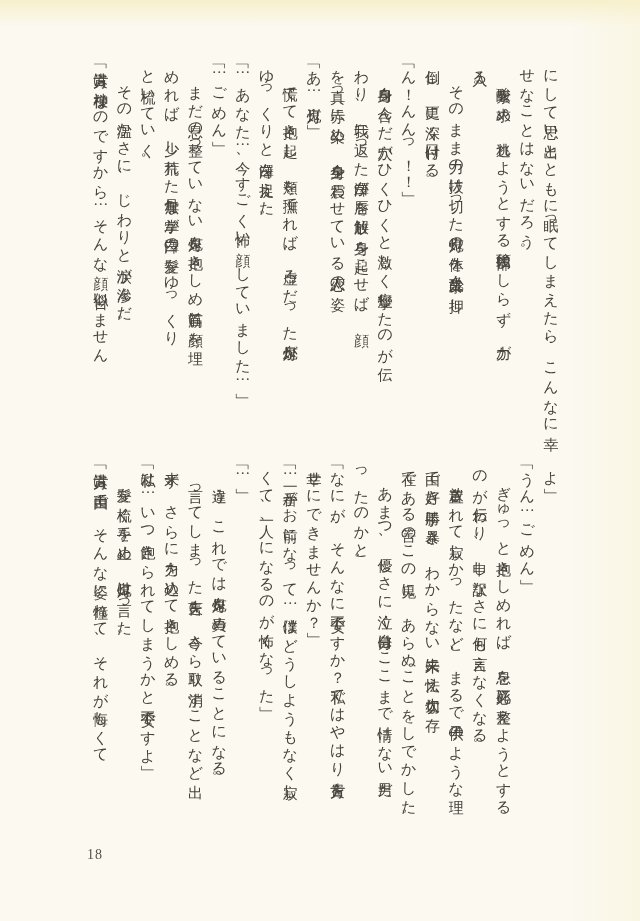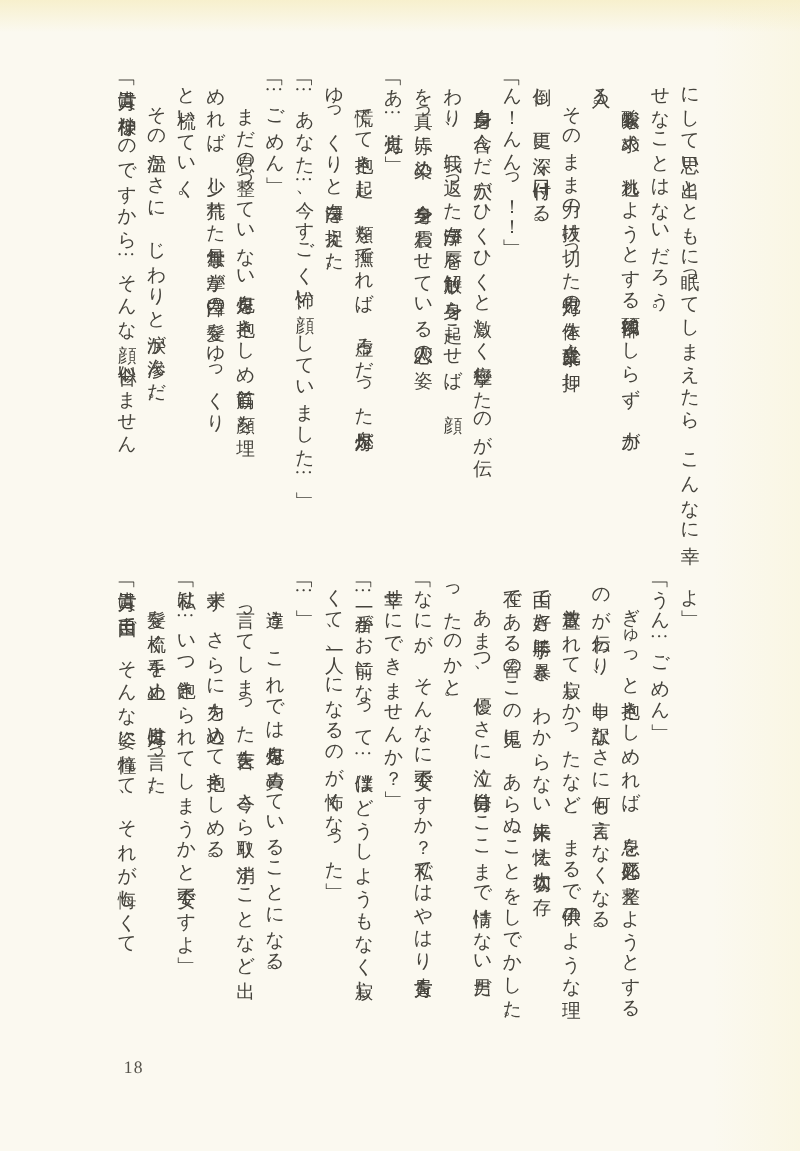--- a/index.html
+++ b/index.html
@@ -49,21 +49,21 @@
     font-size: 15px;
     line-height: 23.7px;
     letter-spacing: 1.1px;
     font-weight: 400;
   }
   .tblock.top    { top: 59px;  height: 396px; }
   .tblock.bottom { top: 460px; height: 392px; }
   .tline { margin: 0; padding: 0; }
   .page-number {
     position: absolute;
-    left: 99px;
+    left: 87px;
     top: 847px;
     font-size: 14px;
     letter-spacing: 1px;
     color: var(--pagenum);
   }
 </style>
 </head>
 <body>
 
 <div class="page">

